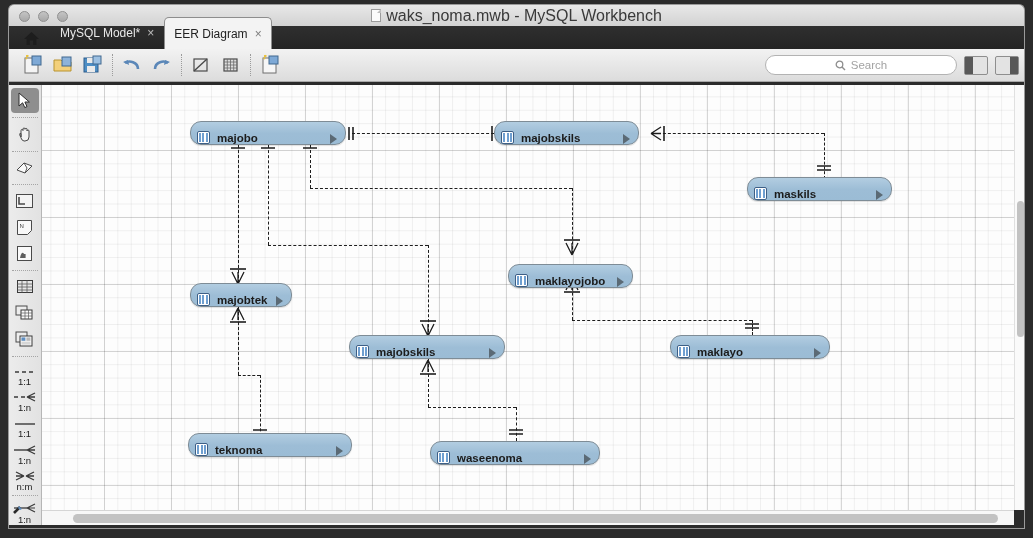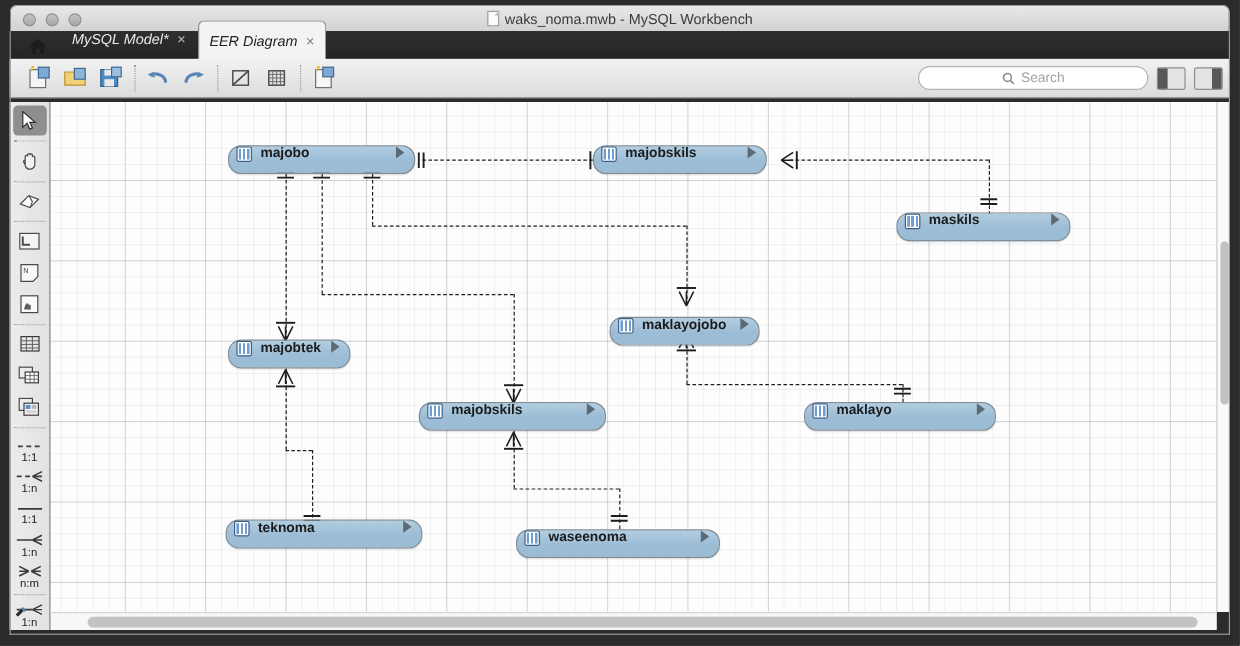--- a/index.html
+++ b/index.html
@@ -21,21 +21,21 @@
     border-radius: 6px 6px 0 0;
     display: flex; align-items: center; justify-content: center;
   }
   .traffic { position: absolute; left: 10px; top: 6px; display: flex; gap: 8px; }
   .traffic i {
     display: block; width: 11px; height: 11px; border-radius: 50%;
     background: linear-gradient(to bottom,#c4c4c4,#a8a8a8);
     border: 1px solid #8f8f8f;
   }
   .wtitle {
-    font-size: 12px; color: #3a3a3a; display: flex; align-items: center; gap: 5px; justify-content: center;
+    font-size: 16px; color: #3a3a3a; display: flex; align-items: center; gap: 5px; justify-content: center;
   }
   .doc-ico {
     width: 10px; height: 13px; background: #fbfbfb;
     border: 1px solid #9b9b9b; position: relative; display:inline-block;
   }
   .doc-ico:after {
     content:""; position:absolute; right:-1px; top:-1px;
     border-width: 0 0 4px 4px; border-style: solid;
     border-color: transparent transparent #bdbdbd transparent;
   }
@@ -45,21 +45,21 @@
     position: absolute; left: 8px; top: 26px; width: 1017px; height: 24px;
     background: linear-gradient(to bottom,#2f2f2f,#242424);
     display: flex; align-items: flex-end; padding-left: 4px;
   }
   .home-tab {
     width: 38px; height: 23px; display: flex; align-items: center; justify-content: center;
   }
   .tab {
     height: 23px; padding: 16px 9px; display: flex; align-items: center; gap: 7px;
     font-size: 12px; color: #e9e9e9; border-radius: 5px 5px 0 0;
-    border: 1px solid transparent; position: relative; font-style: italic;
+    border: 1px solid transparent; position: relative;
   }
   .tab.active {
     background: #f3f3f3; color: #222;
     border-color: #8d8d8d; border-bottom: none;
   }
   .tab .x { font-size: 12px; opacity: .75; line-height: 1; }
   .tab.active .x { color: #555; }
 
   
   .toolbar {
@@ -116,21 +116,21 @@
     background-size: 13.4px 13.4px, 13.4px 13.4px, 67px 67px, 67px 67px;
     background-position: -5px -2px, -5px -2px, -5px -2px, -5px -2px;
   }
   .diagram { position: absolute; inset: 0; }
 
   
   .tnode {
     position: absolute; height: 24px;
     background: linear-gradient(to bottom,#b2cde1 0%, #9dbdd6 52%, #9bbcd5 100%);
     border: 1px solid #7e8c96; border-radius: 11px;
-    display: flex; align-items: flex-start; padding: 0 8px 0 6px;
+    display: flex; align-items: flex-end; padding: 0 8px 0 6px;
     box-shadow: 0 1px 1px rgba(0,0,0,.12);
   }
   .tbl-ico {
     width: 13px; height: 13px; border: 1px solid #3d5f86; border-radius: 2px;
     background: #ffffff; position: relative; flex: none; overflow: hidden;
   }
   .tbl-ico:before {
     content:""; position:absolute; inset:1px;
     background:
       linear-gradient(to right,#6f9fd0 0 2px, #ffffff 2px 3.5px,

